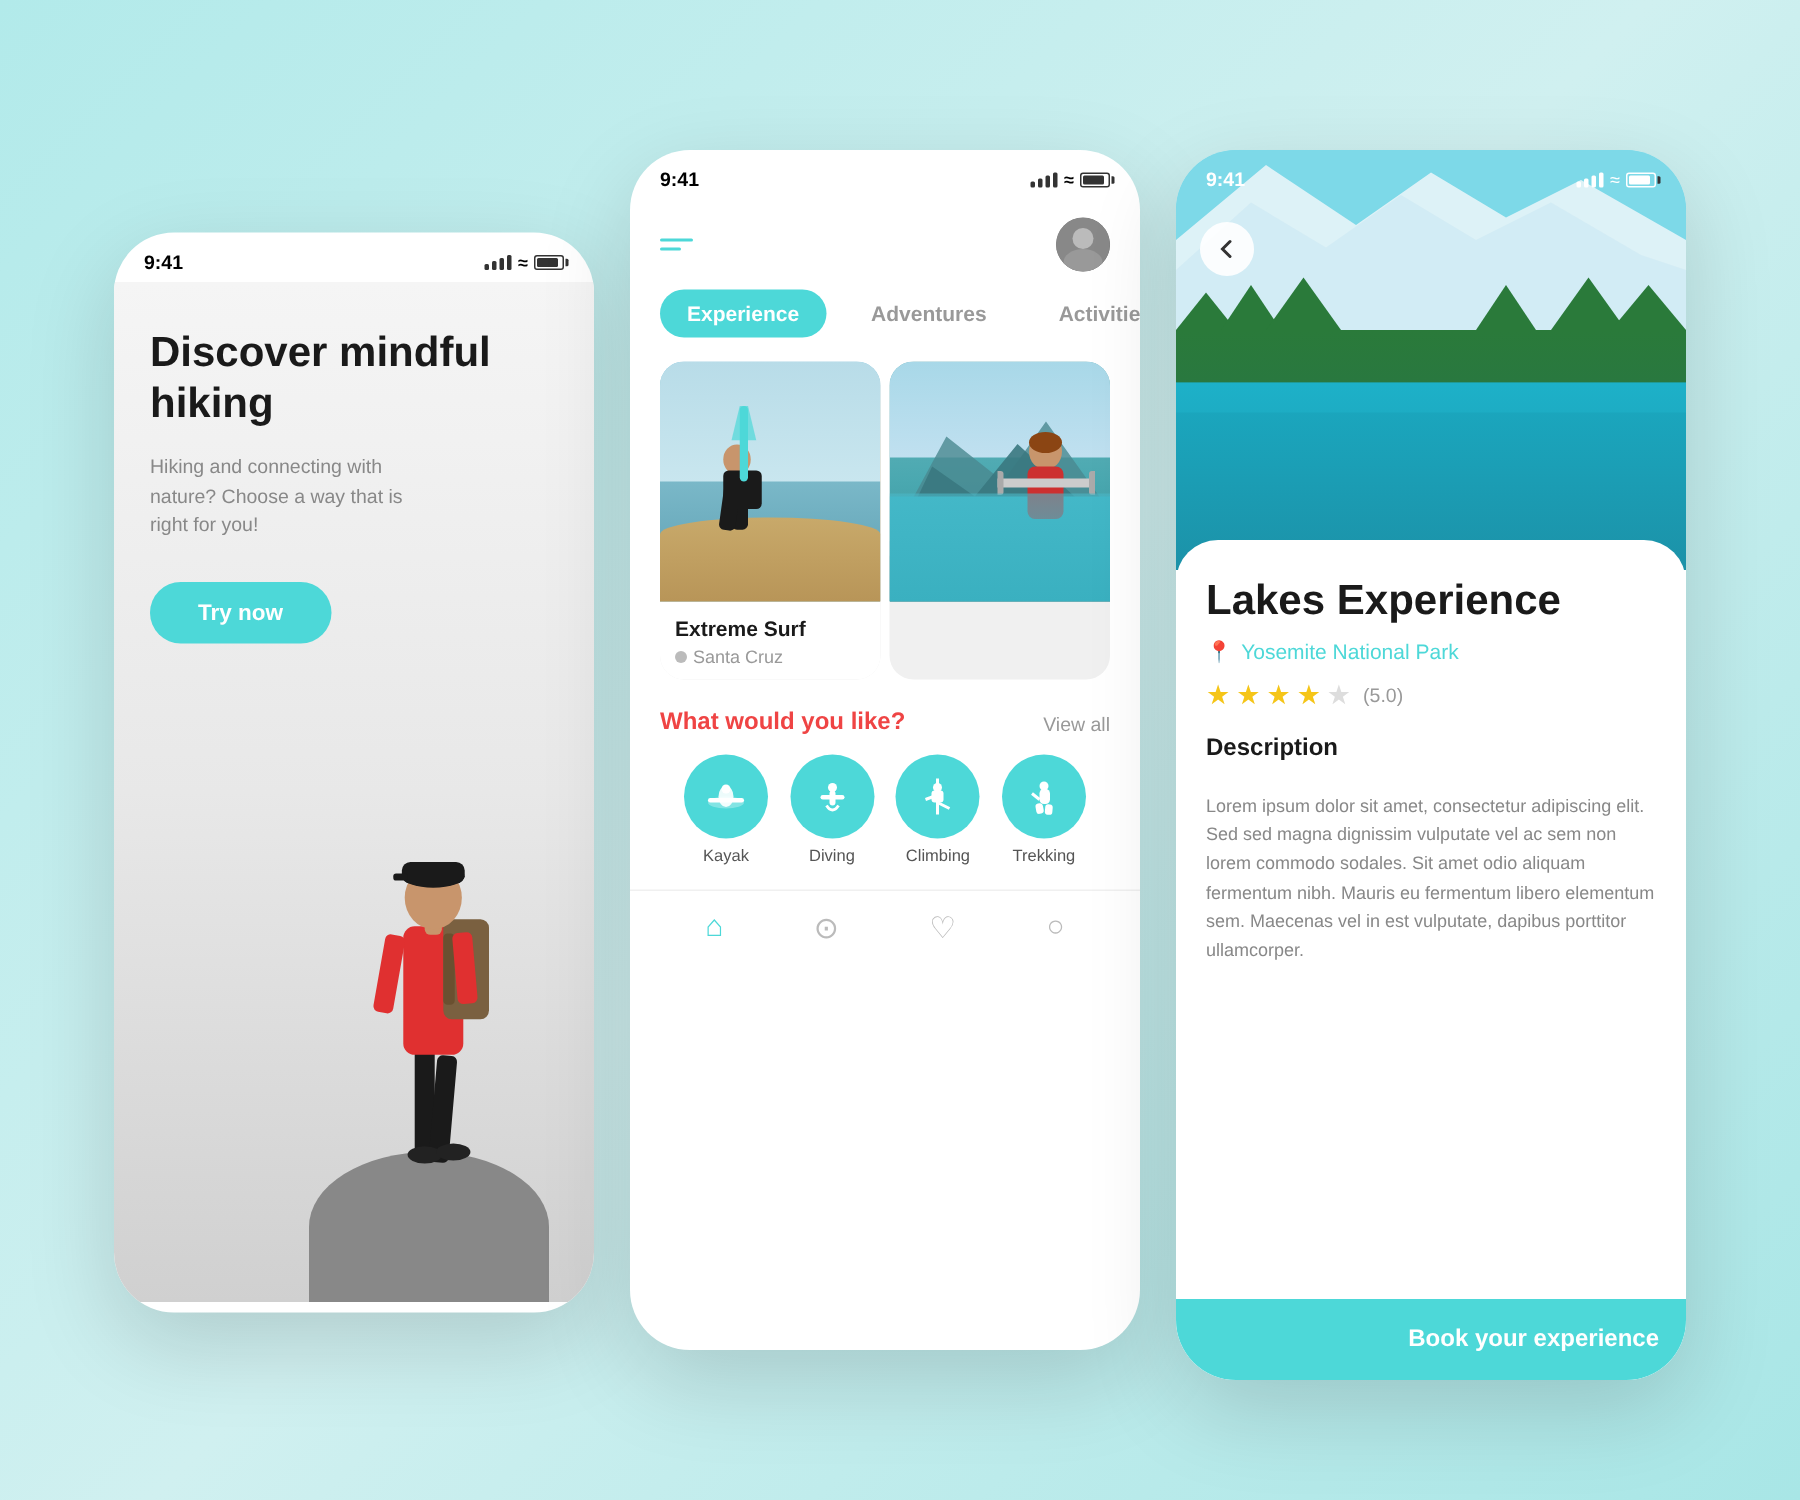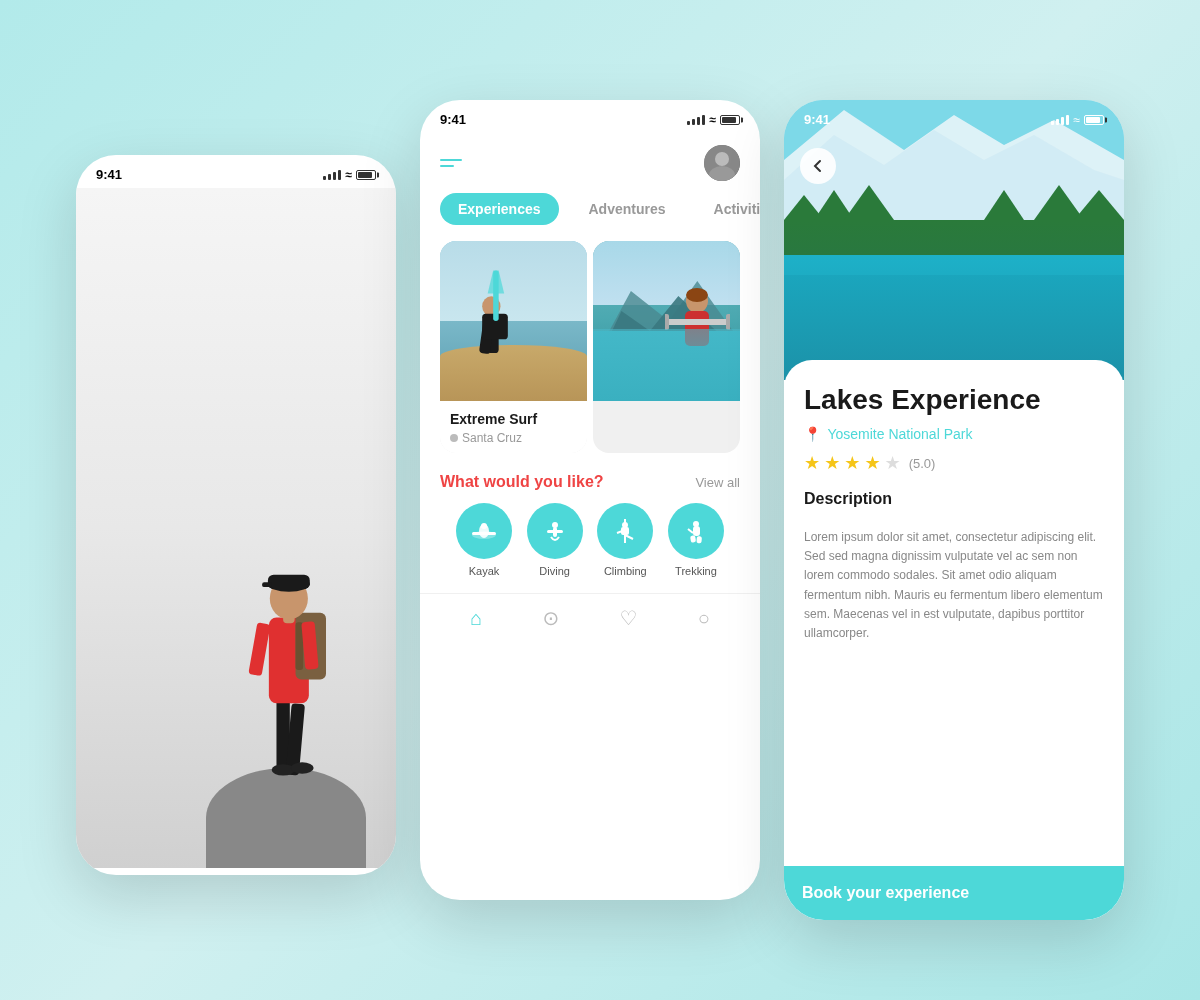--- a/index.html
+++ b/index.html
@@ -355,21 +355,21 @@
       bottom: 0;
       left: 0;
       right: 0;
       background: #4dd8d8;
       color: #fff;
       border: none;
       padding: 18px;
       font-size: 16px;
       font-weight: 600;
       cursor: pointer;
-      text-align: left;
+      text-align: right;
     }
 
     
     .scene-1 {
       position: absolute;
       bottom: 0;
       left: 0;
       right: 0;
       top: 0;
     }
@@ -491,20 +491,25 @@
         <rect x="87" y="210" width="12" height="16" fill="#c8956c" rx="4"></rect>
 
         <ellipse cx="93" cy="200" rx="20" ry="22" fill="#c8956c"></ellipse>
 
         <ellipse cx="93" cy="185" rx="22" ry="8" fill="#1a1a1a"></ellipse>
         <rect x="71" y="175" width="44" height="15" fill="#1a1a1a" rx="6"></rect>
         <rect x="65" y="183" width="10" height="5" fill="#1a1a1a" rx="2"></rect>
       </svg>
     </div>
 
+    <div class="phone-1-text">
+      <h1 class="phone-1-title">Discover mindful hiking</h1>
+      <p class="phone-1-subtitle">Hiking and connecting with nature? Choose a way that is right for you!</p>
+      <button class="btn-try-now">Try now</button>
+    </div>
   </div>
 </div>
 
 <div class="phone phone-2">
   <div class="status-bar">
     <span style="font-size:13px;font-weight:700;">9:41</span>
     <div class="status-icons">
       <div class="signal-bars">
         <div class="signal-bar" style="height:4px;"></div>
         <div class="signal-bar" style="height:6px;"></div>
@@ -527,21 +532,21 @@
       <svg viewBox="0 0 36 36" width="36" height="36">
         <circle cx="18" cy="18" r="18" fill="#888"></circle>
         <ellipse cx="18" cy="14" rx="7" ry="7" fill="#bbb"></ellipse>
         <ellipse cx="18" cy="30" rx="13" ry="9" fill="#999"></ellipse>
       </svg>
     </div>
   </div>
 
 
   <div class="tabs-row">
-    <button class="tab-pill active">Experiences</button>
+    <button class="tab-pill active">Experience</button>
     <button class="tab-pill inactive">Adventures</button>
     <button class="tab-pill inactive">Activities</button>
   </div>
 
   <div class="cards-row">
 
     <div class="card">
       <div class="card-surf-img">
         <div class="surf-sky"></div>
         <div class="surf-sea"></div>

